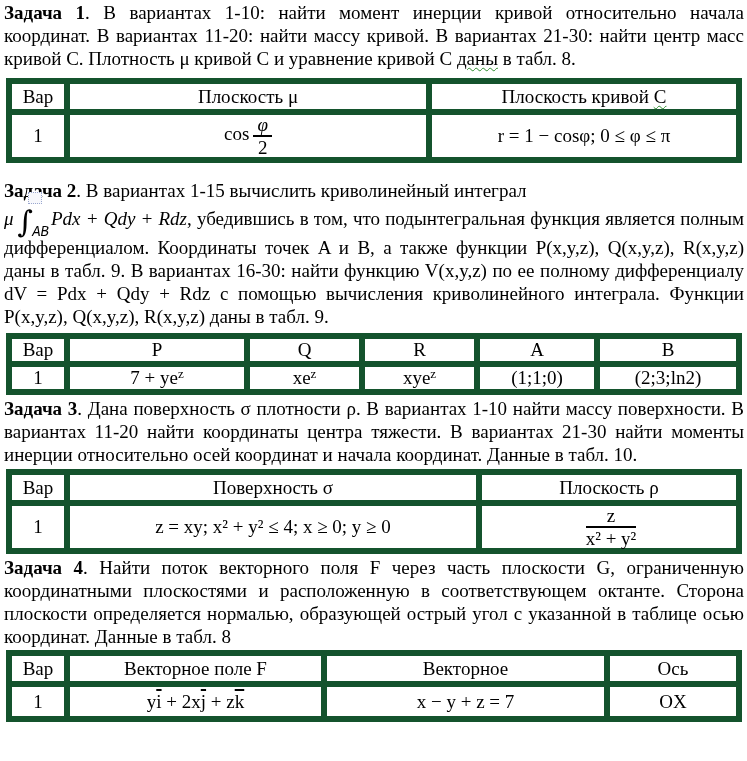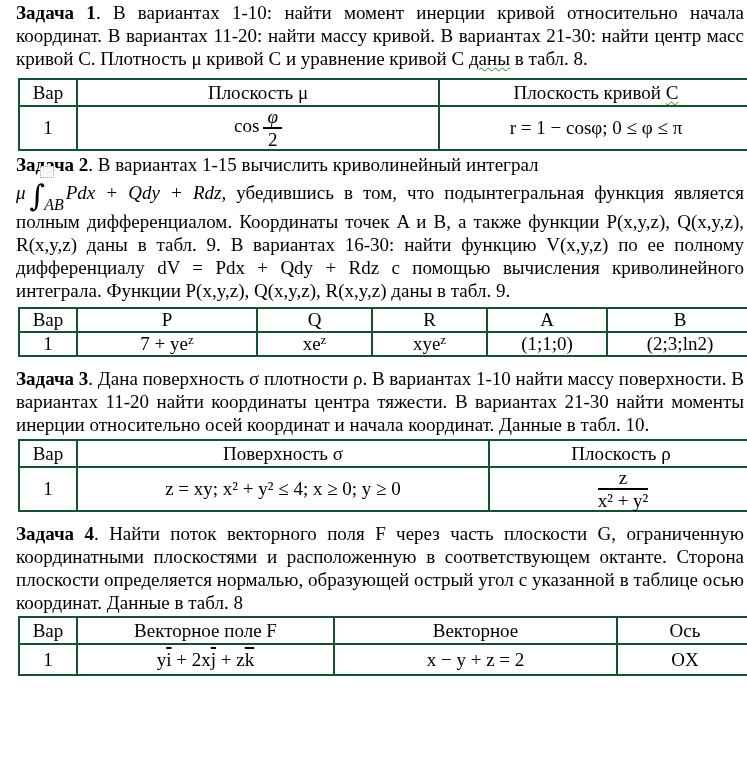--- a/index.html
+++ b/index.html
@@ -1,58 +1,58 @@
 <!DOCTYPE html>
 <html><head>
 <meta charset="utf-8">
 <style>
   html,body{margin:0;padding:0;background:#ffffff;}
   body{width:747px;height:761px;overflow:hidden;color:#000;}
   .page{
     box-sizing:border-box;
     width:747px;height:761px;
-    padding:1px 3px 0 16px;
+    padding:1px 3px 0 4px;
     font-family:"Liberation Serif","DejaVu Serif",serif;
     font-size:19px;line-height:23px;
   }
   .para{margin:0;text-align:justify;}
   .para.noj{text-align:left;}
   b.lead{font-weight:bold;}
   .sq{text-decoration:underline wavy #2e8b2e;text-decoration-thickness:1px;text-underline-offset:2px;}
 
   
   table.tbl{border-collapse:collapse;table-layout:fixed;width:736px;margin-left:2px;}
   .tbl th,.tbl td{
-    border:2px solid #14532d;
+    border:6px solid #14532d;
     text-align:center;vertical-align:middle;
     font-weight:normal;padding:0 2px;
     font-size:19px;line-height:22px;
   }
   .t1{margin-top:8px;}
   .t2{margin-top:5px;}
   .t3{margin-top:3px;}
   .t4{margin-top:2px;}
   .t1 tr.h th{height:25px;}  .t1 tr.d td{height:40px;}
   .t2 tr.h th{height:22px;}  .t2 tr.d td{height:22px;}
   .t3 tr.h th{height:25px;}  .t3 tr.d td{height:42px;}
   .t4 tr.h th{height:25px;}  .t4 tr.d td{height:29px;}
-  .p2-intro{margin-top:2px;}
-  .p3,.p4{margin-top:10px;}
+  .p2-intro{margin-top:16px;}
+  .p3,.p4{margin-top:2px;}
 
   
   .frac{display:inline-block;vertical-align:middle;text-align:center;margin-left:4px;}
   .frac .num{display:block;line-height:19px;padding:0 4px 1px;border-bottom:2px solid #000;}
   .frac .den{display:block;line-height:19px;padding-top:1px;}
   .it{font-style:italic;}
   .sup{font-size:13px;vertical-align:6px;line-height:0;}
   .bar{text-decoration:overline;text-decoration-thickness:1.5px;}
   .mathline{line-height:34px;}
   .int-wrap{position:relative;display:inline-block;margin:0 2px 0 4px;}
   .int{font-family:"DejaVu Serif",serif;font-size:30px;font-style:italic;line-height:0;vertical-align:-7px;}
-  .int-sub{font-size:16px;font-style:italic;vertical-align:-11px;letter-spacing:0;margin-left:-1px;line-height:0;}
+  .int-sub{font-size:14px;font-style:italic;vertical-align:-11px;letter-spacing:0;margin-left:-1px;line-height:0;font-family:Liberation Mono, monospace;}
   .phbox{position:absolute;top:-10px;left:10px;width:12px;height:10px;border:1px dotted #9aa7cf;background:#f7f8fc;}
 </style>
 </head>
 <body>
 
 <div class="page">
 
   <p class="para"><b class="lead">Задача 1</b><span>. В вариантах 1-10: найти момент инерции кривой относительно начала координат. В вариантах 11-20: найти массу кривой. В вариантах 21-30: найти центр масс кривой C. Плотность μ кривой C и уравнение кривой C </span><span class="sq">даны</span><span> в табл. 8.</span></p>
 
   <table class="tbl t1">
@@ -141,19 +141,19 @@
     <tbody>
         <tr class="h">
       <th>Вар</th>
       <th>Векторное поле F</th>
       <th>Векторное</th>
       <th>Ось</th>
     </tr>
     <tr class="d">
       <td>1</td>
       <td><span>y</span><span class="bar">i</span><span> + 2x</span><span class="bar">j</span><span> + z</span><span class="bar">k</span></td>
-      <td>x − y + z = 2</td>
+      <td>x − y + z = 7</td>
       <td>OX</td>
     </tr>
   </tbody>
     </table>
 
 </div>
 
 </body></html>

